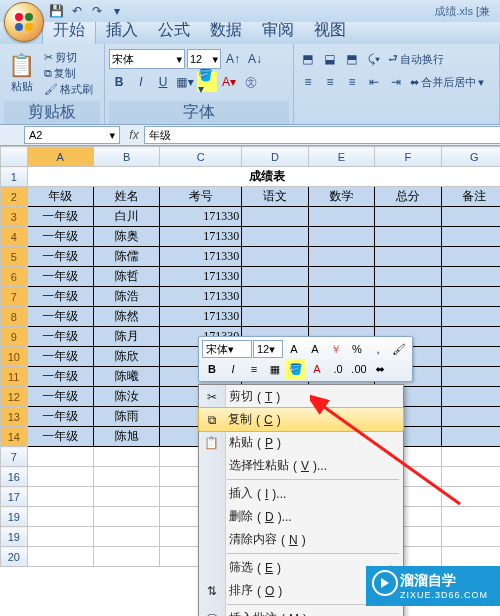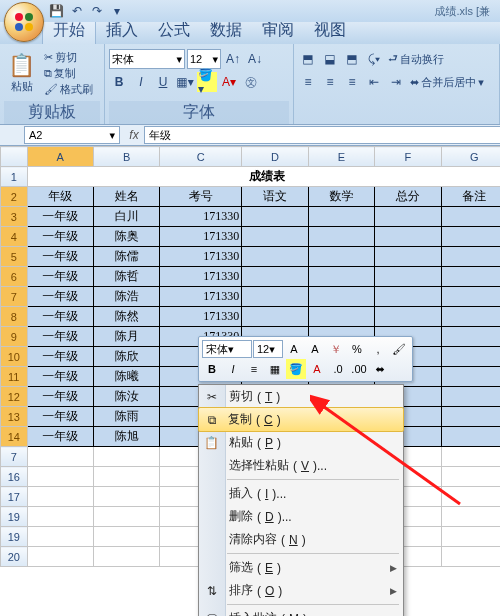--- a/index.html
+++ b/index.html
@@ -710,14 +710,25 @@
 
 <svg class="red-arrow" width="160" height="120">
   <defs>
         <marker id="ah" markerWidth="10" markerHeight="10" refX="2" refY="3" orient="auto">
     <path d="M0,0 L0,6 L8,3 z" fill="#ff1a1a"></path>
         </marker>
       </defs>
   <line x1="150" y1="110" x2="10" y2="10" stroke="#ff1a1a" stroke-width="3" marker-end="url(#ah)"></line>
 </svg>
 
-
+<div class="badge">
+  <div class="play">
+        <svg width="10" height="10">
+          <path d="M1,0 L9,5 L1,10 z" fill="#fff"></path>
+        </svg>
+      </div>
+  <div>
+    <span style="font-weight:bold">溜溜自学</span>
+    <span class="sub">ZIXUE.3D66.COM</span>
+  </div>
 </div>
 
+</div>
+
 </body></html>

